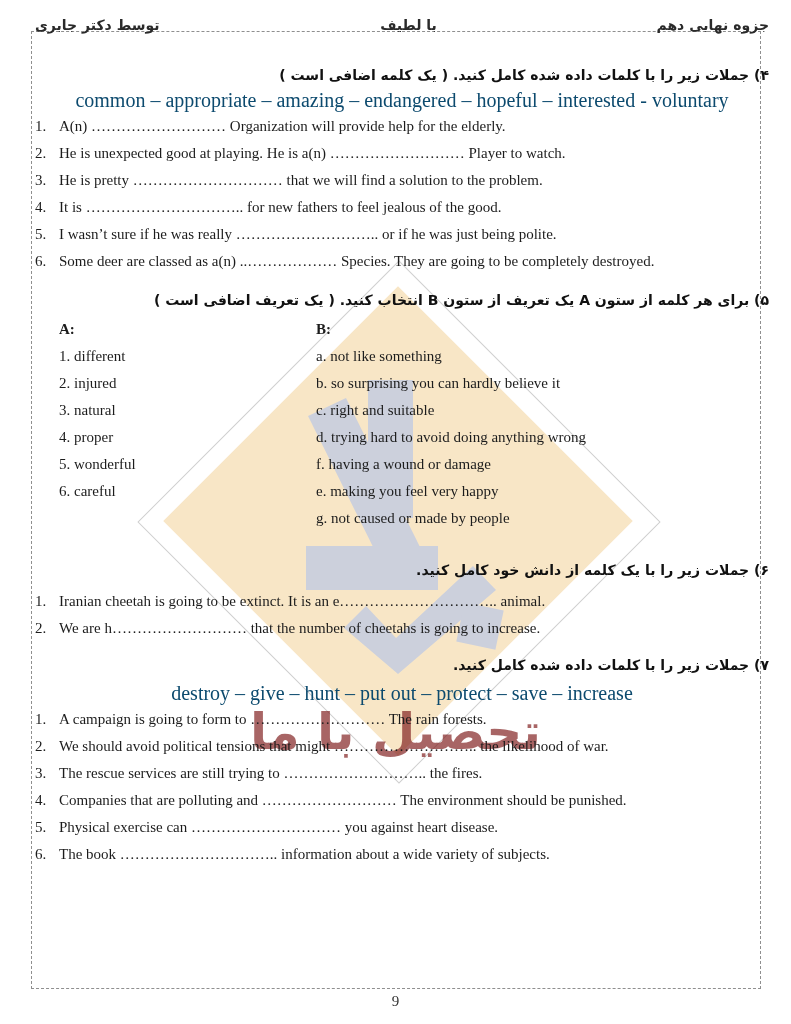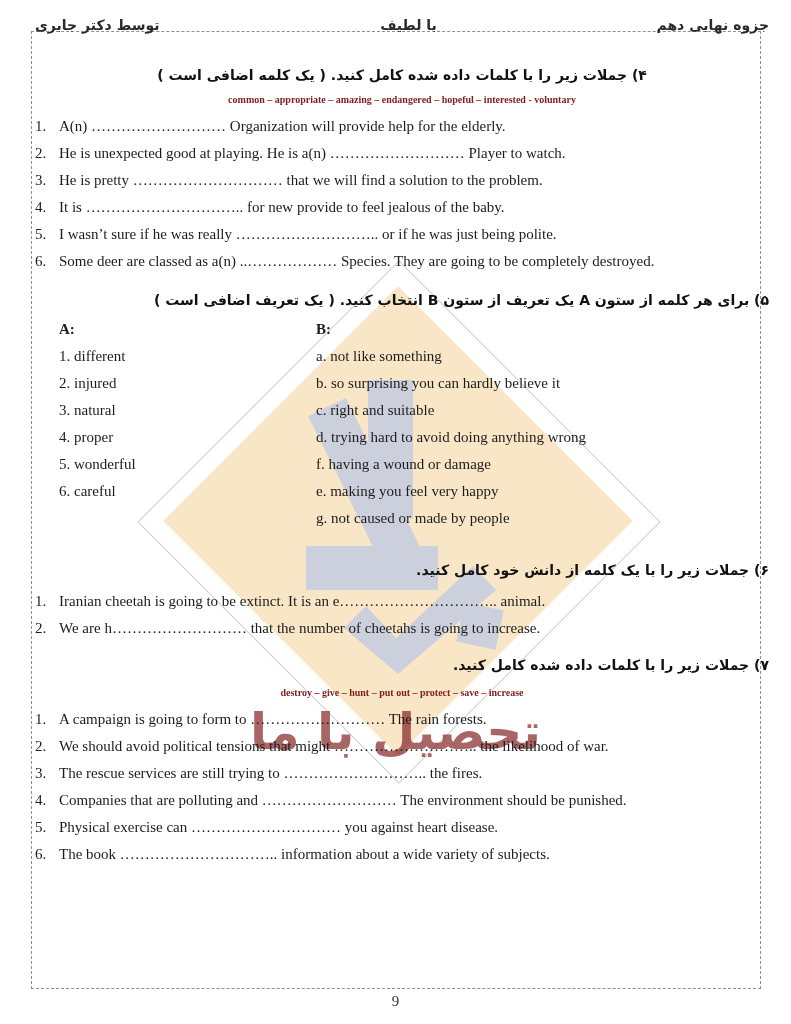--- a/index.html
+++ b/index.html
@@ -38,39 +38,39 @@
   }
   .hdr .c{position:absolute;left:13px;right:0;text-align:center;}
   .hdr{position:relative;}
   
   .fa-title{
     direction:rtl;text-align:right;font-family:"DejaVu Sans",sans-serif;
     font-weight:bold;font-size:14px;color:#111;line-height:19px;
   }
   
   .bank{
-    text-align:center;font-weight:bold;font-size:10px;line-height:18px;color:#7f1d1d;
+    text-align:center;font-weight:normal;font-size:20px;line-height:18px;color:#0c4a6e;
   }
   
   .list{margin-top:8px;}
   .row{display:flex;line-height:18px;margin-bottom:9px;font-size:15px;}
   .row .num{flex:0 0 24px;}
   .row .txt{flex:1 1 auto;}
   
   .cols{display:flex;margin-top:10px;margin-left:24px;font-size:15px;}
   .colA{flex:0 0 257px;}
   .colB{flex:1 1 auto;}
   .cols .chead{font-weight:bold;line-height:18px;margin-bottom:9px;}
   .cols .cline{line-height:18px;margin-bottom:9px;}
   
   .pageno{
     position:absolute;left:0;right:0;bottom:14px;text-align:center;
     font-size:15px;color:#333;z-index:2;
   }
-  .mt-s4{margin-top:31px;text-align:center;}
+  .mt-s4{margin-top:31px;}
   .mt-bank4{margin-top:6px;}
   .mt-s5{margin-top:21px;}
   .mt-s6{margin-top:25px;}
   .mt-s6list{margin-top:12px;}
   .mt-s7{margin-top:19px;}
   .mt-bank7{margin-top:9px;}
 </style>
 </head>
 <body>
 
@@ -110,21 +110,21 @@
       <div class="row">
         <span class="num">2.</span>
         <span class="txt">He is unexpected good at playing. He is a(n) ……………………… Player to watch.</span>
       </div>
       <div class="row">
         <span class="num">3.</span>
         <span class="txt">He is pretty ………………………… that we will find a solution to the problem.</span>
       </div>
       <div class="row">
         <span class="num">4.</span>
-        <span class="txt">It is ………………………….. for new provide to feel jealous of the baby.</span>
+        <span class="txt">It is ………………………….. for new fathers to feel jealous of the good.</span>
       </div>
       <div class="row">
         <span class="num">5.</span>
         <span class="txt">I wasn’t sure if he was really ……………………….. or if he was just being polite.</span>
       </div>
       <div class="row">
         <span class="num">6.</span>
         <span class="txt">Some deer are classed as a(n) ..……………… Species. They are going to be completely destroyed.</span>
       </div>
     </div>

